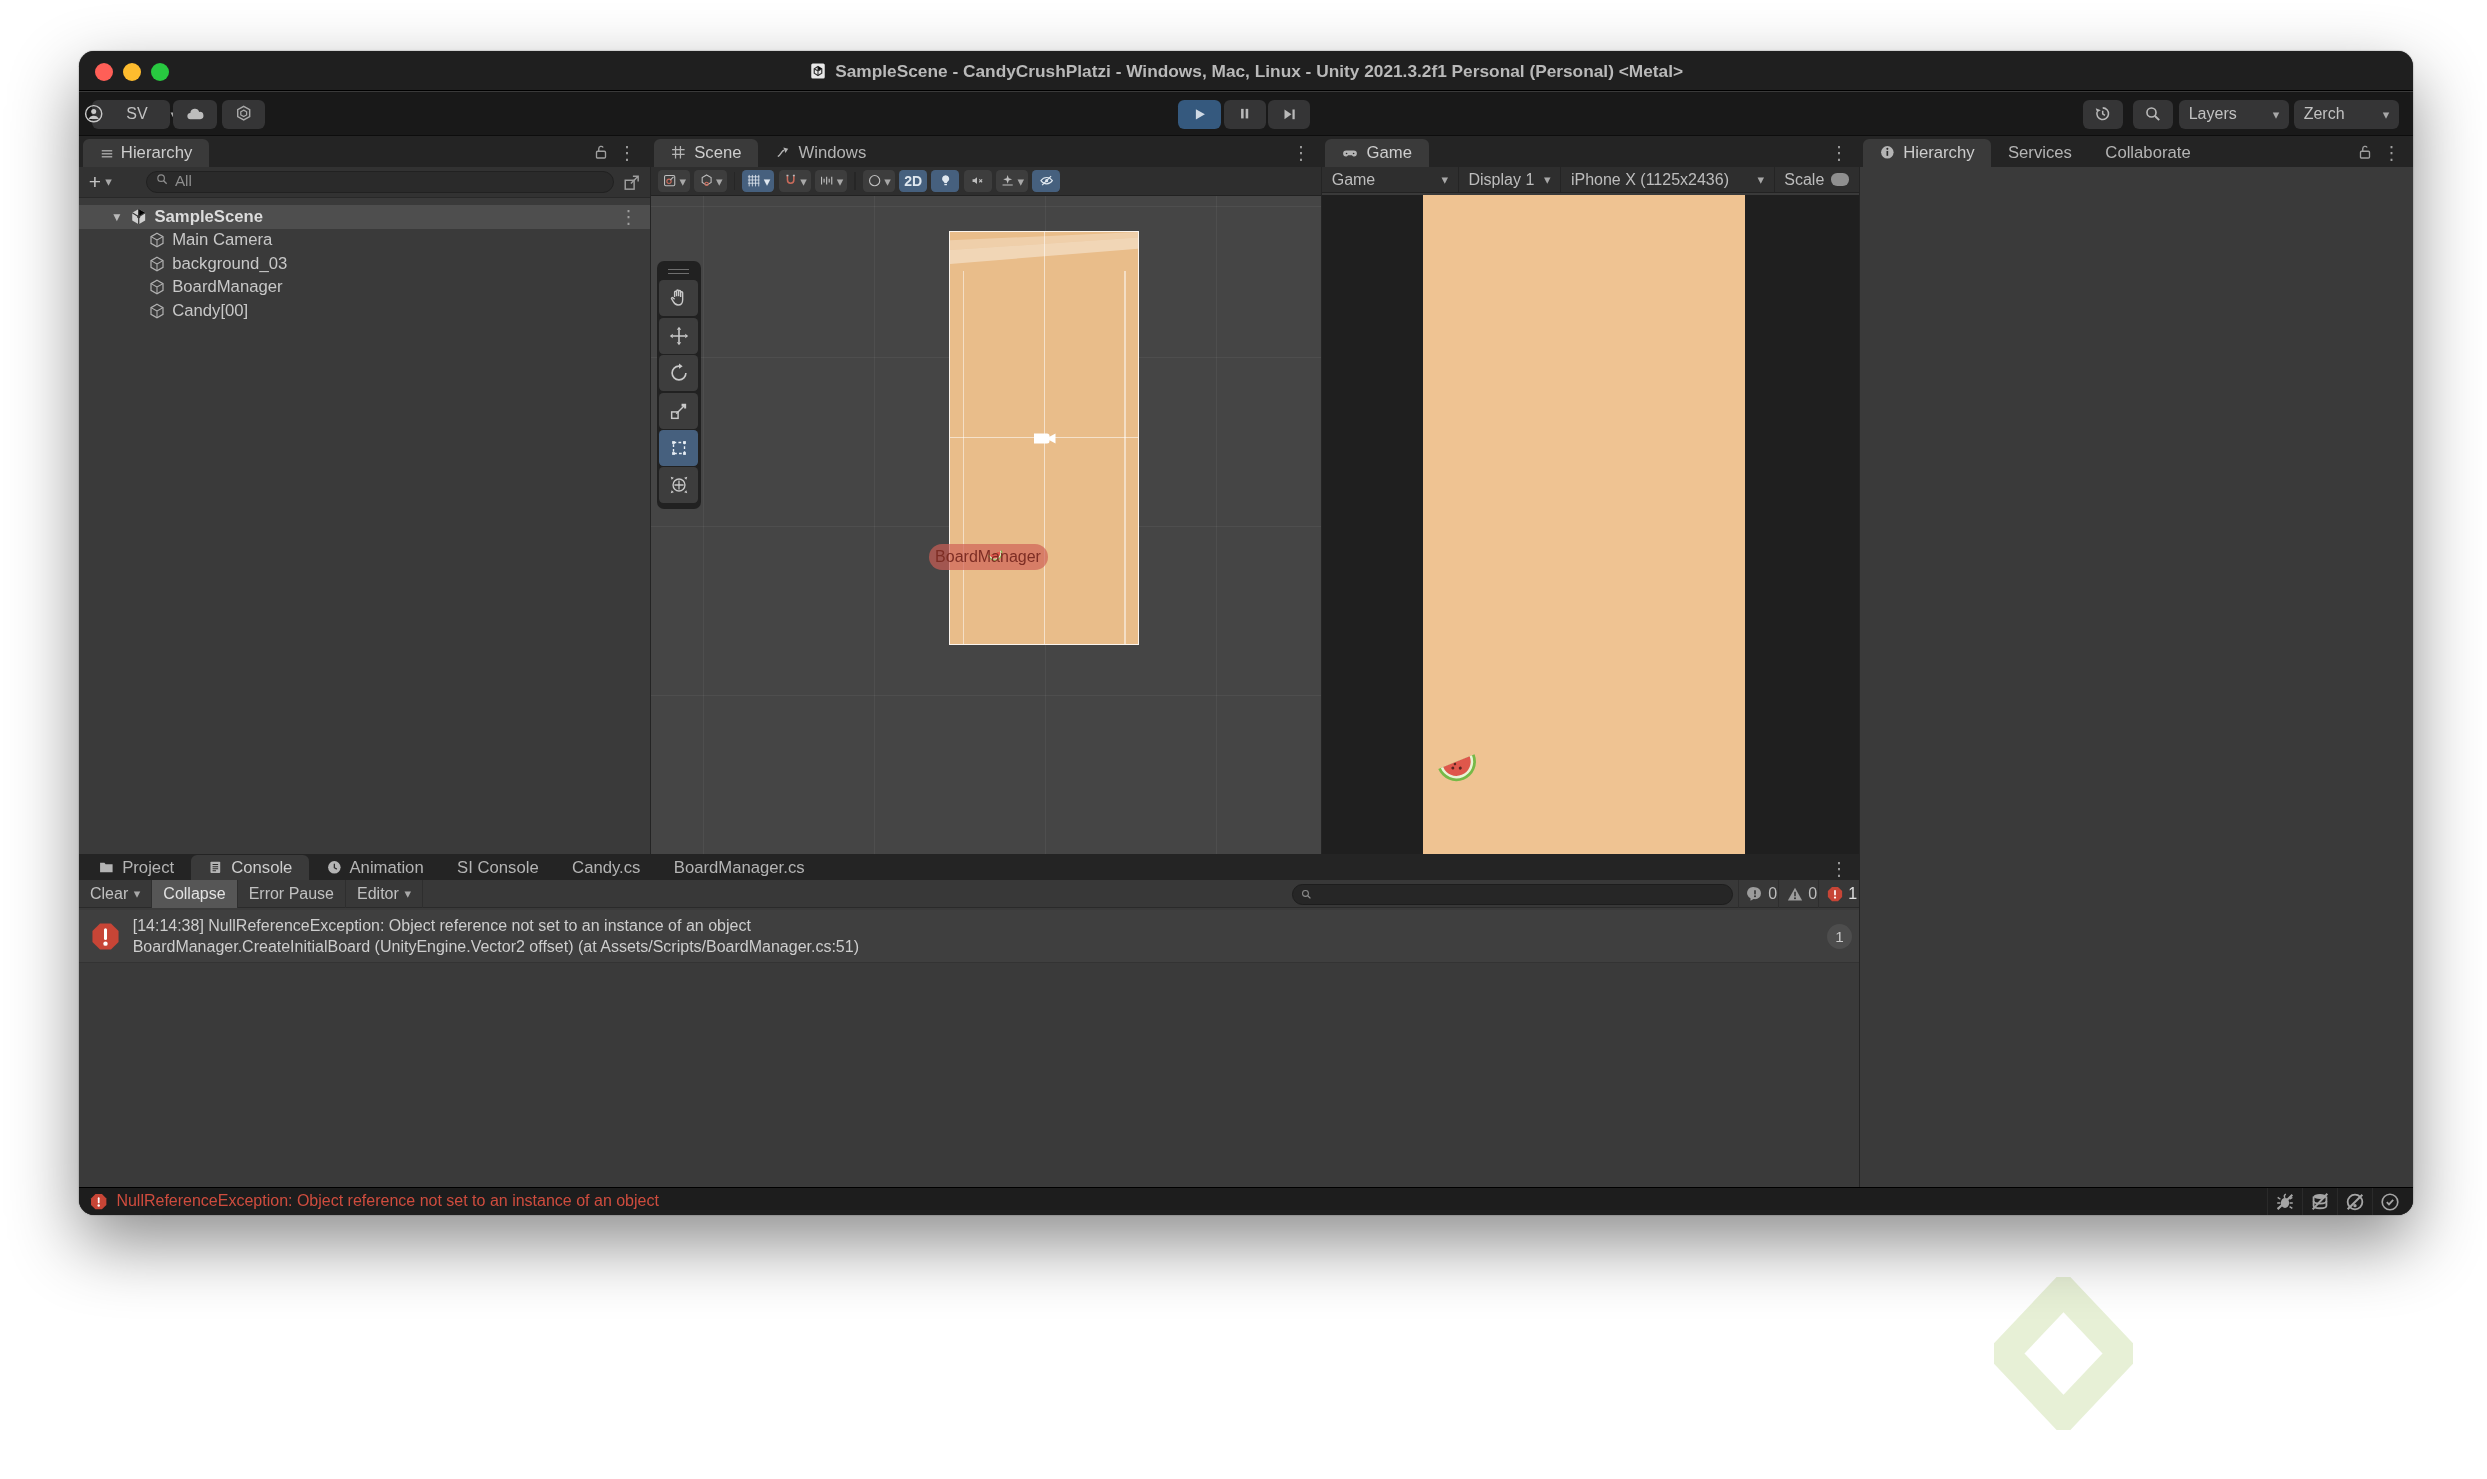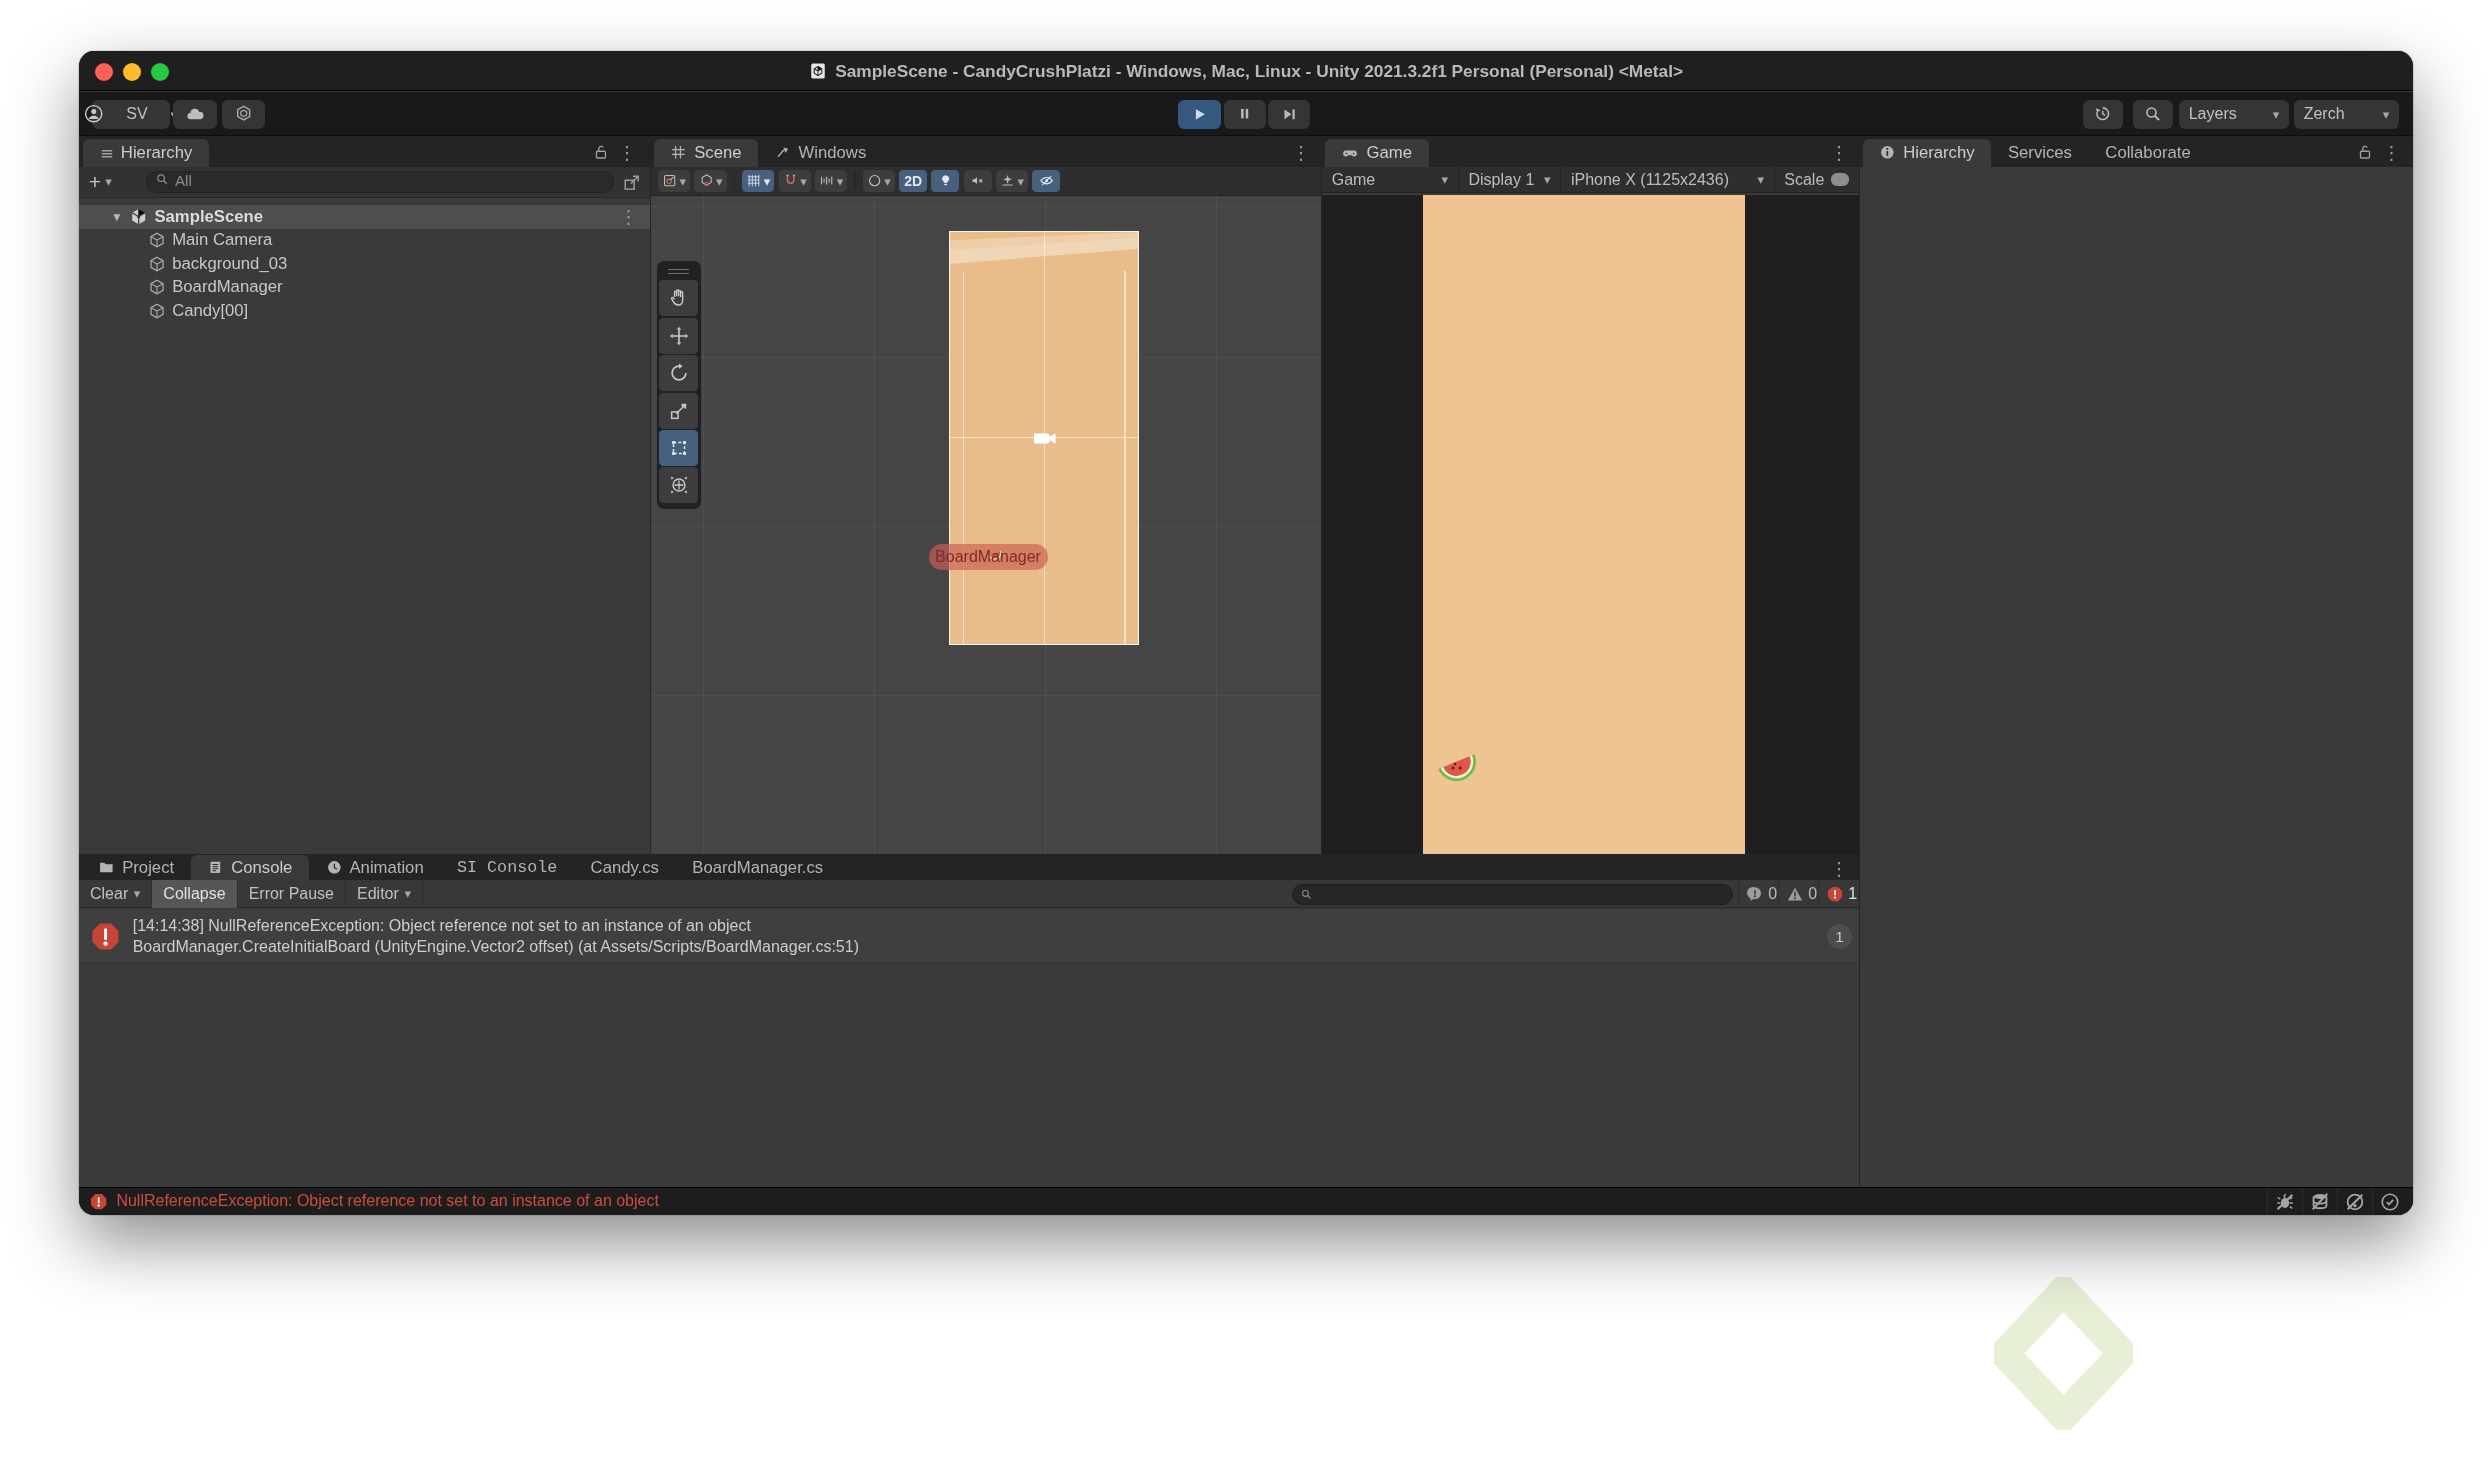--- a/index.html
+++ b/index.html
@@ -566,21 +566,21 @@
         </div>
         <div class="tab" style="height:25px;">
           <span class="icon">
             <svg width="16.7" height="16.7" viewBox="0 0 24 24">
                 <circle cx="12" cy="12" r="9" fill="#b4b4b4"></circle>
                 <path d="M12 7v5.5l3.6 2" stroke="#2a2a2a" stroke-width="1.8" fill="none"></path>
               </svg>
           </span>
           <span>Animation</span>
         </div>
-        <div class="tab" style="height:25px;font-family:Liberation Mono, monospace;">
+        <div class="tab" style="height:25px;">
           <span>SI Console</span>
         </div>
         <div class="tab" style="height:25px;">
           <span>Candy.cs</span>
         </div>
         <div class="tab" style="height:25px;">
           <span>BoardManager.cs</span>
         </div>
         <span class="kebab" style="position:absolute; right:11px; top:3.5px;">⋮</span>
       </div>

